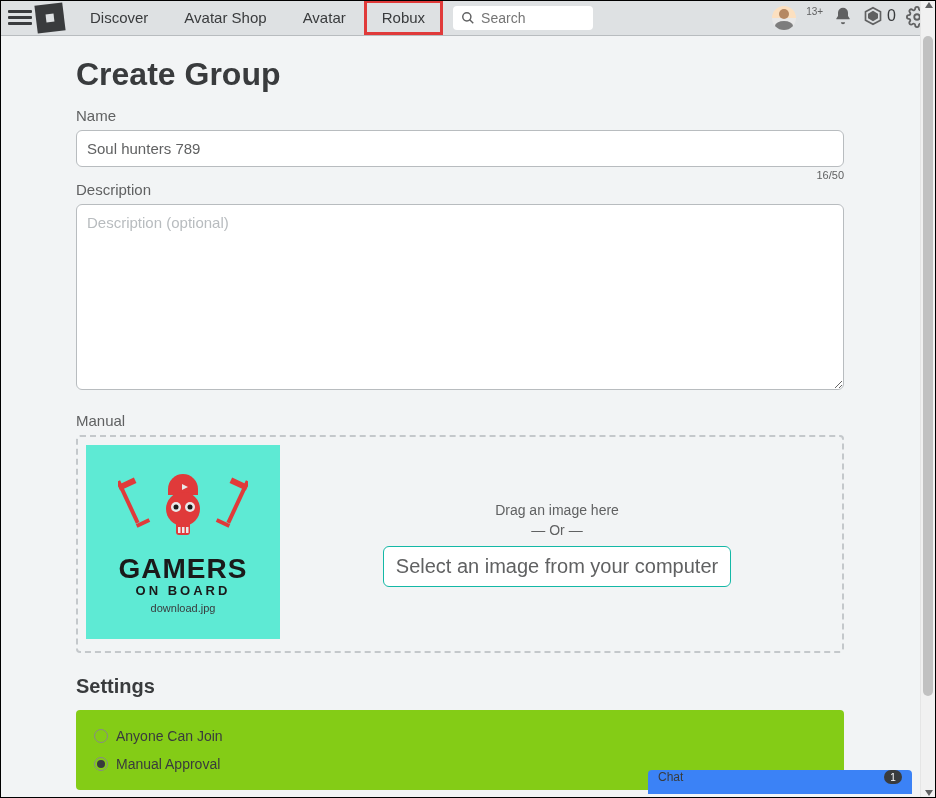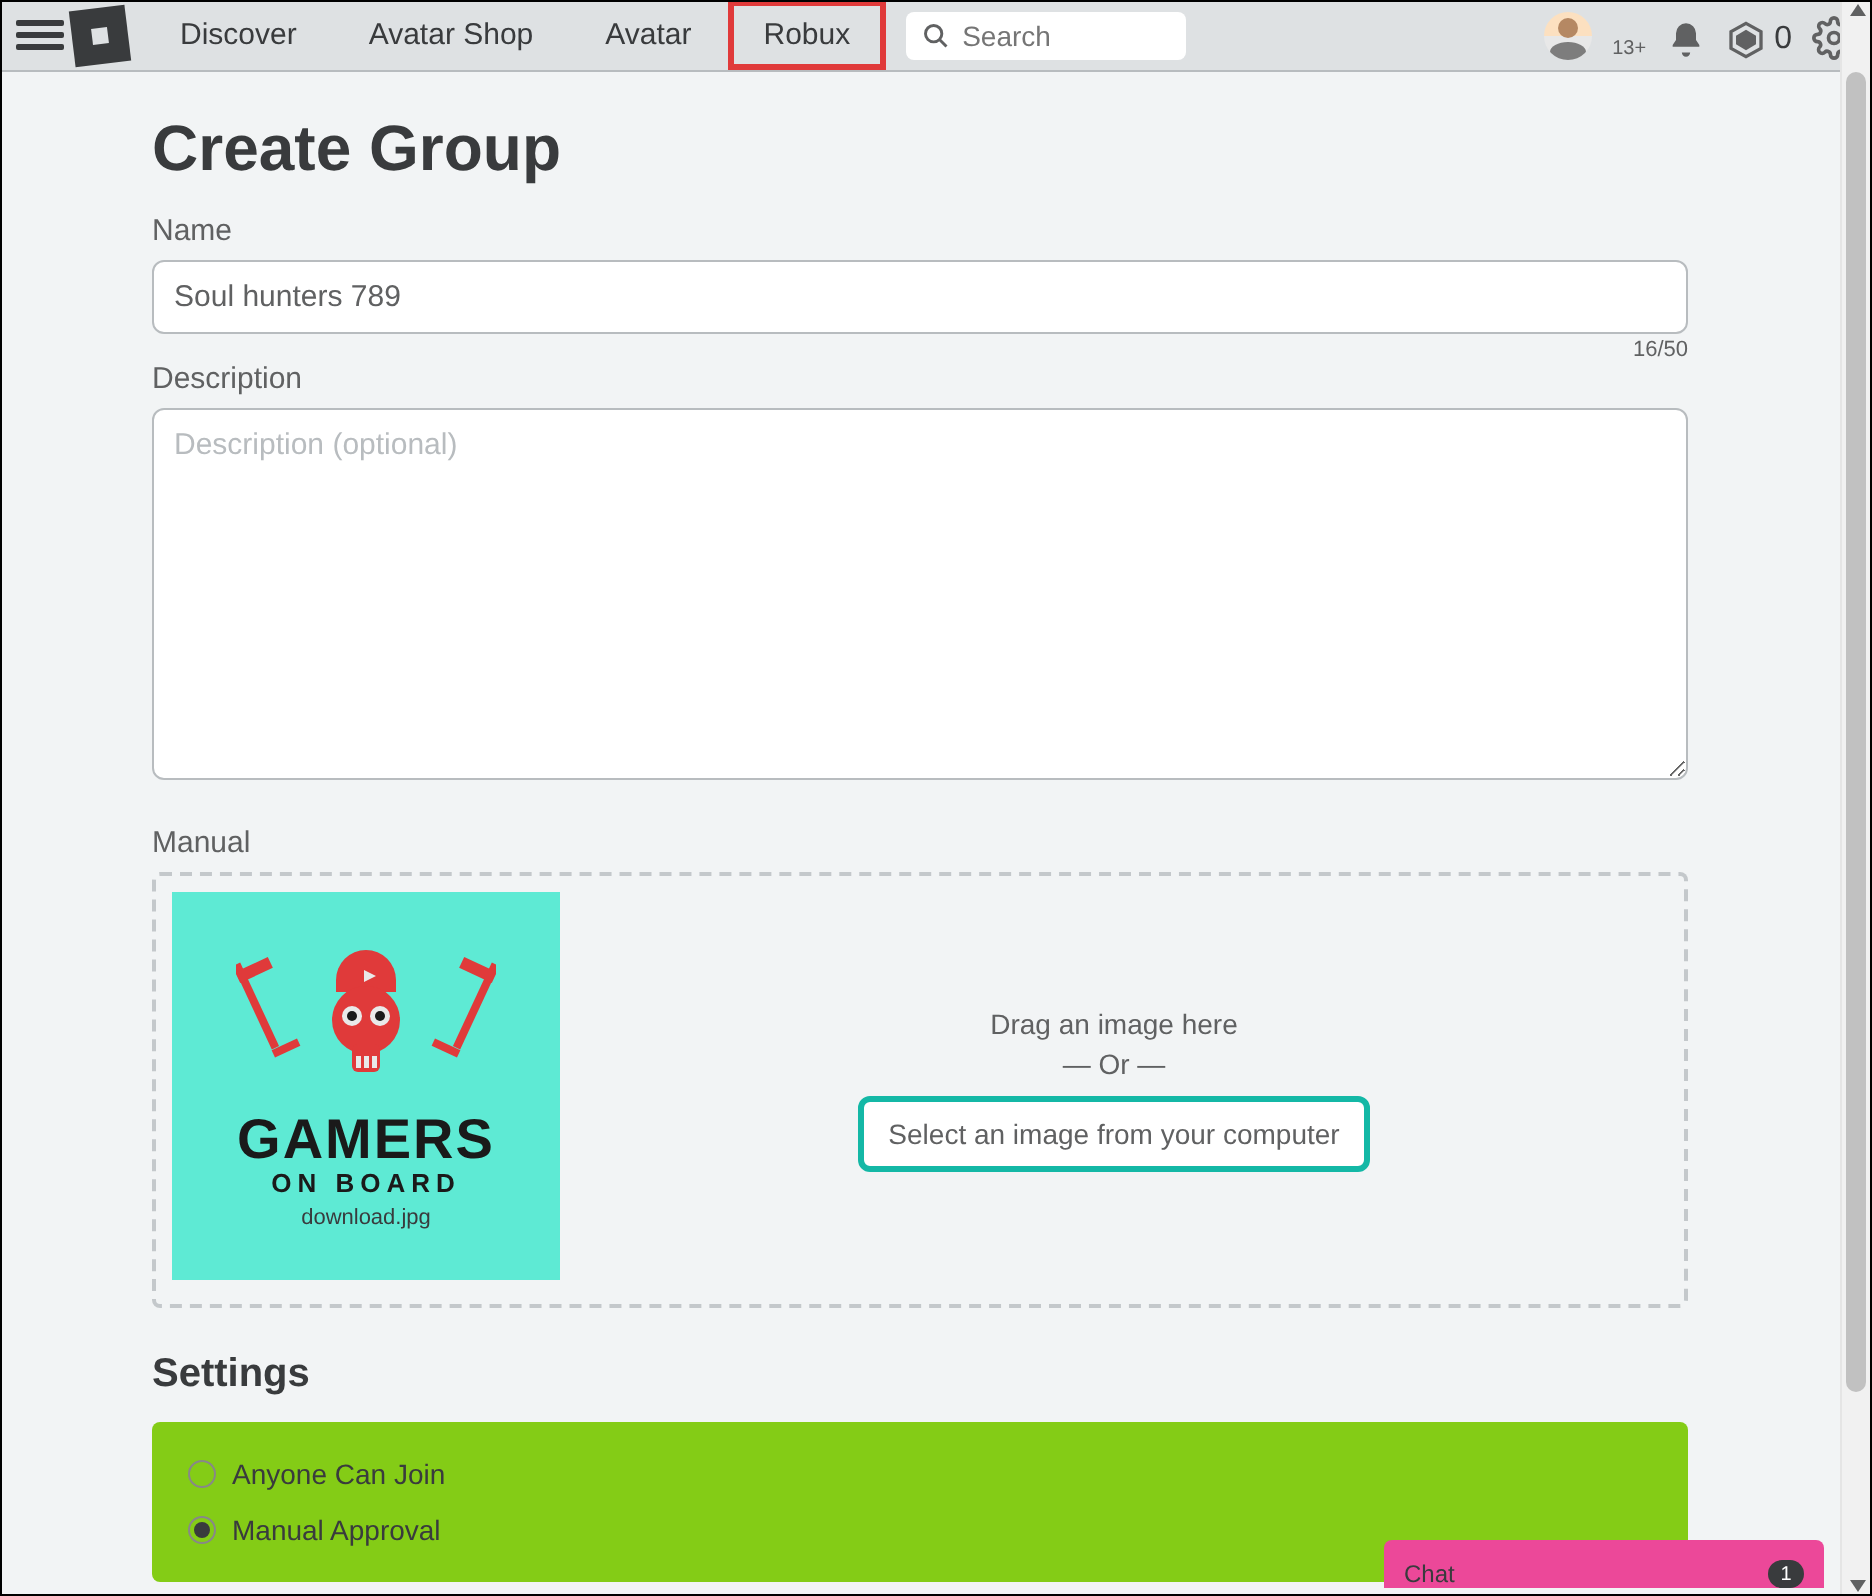--- a/index.html
+++ b/index.html
@@ -10,21 +10,21 @@
     .hamburger { width: 24px; height: 24px; display: flex; flex-direction: column; justify-content: center; gap: 3px; cursor: pointer; margin-right: 4px; }
     .hamburger span { height: 3px; background: #393b3d; border-radius: 1px; }
     .logo { width: 28px; height: 28px; background: #393b3d; margin-right: 8px; position: relative; cursor: pointer; transform: rotate(-7deg); }
     .logo:after { content:""; position:absolute; width: 8px; height: 8px; background:#dee1e3; top:50%; left:50%; transform:translate(-50%,-50%); }
     .nav-links { display: flex; height: 100%; }
     .nav-link { padding: 0 18px; display: flex; align-items: center; color: #393b3d; font-size: 15px; cursor: pointer; height: 100%; font-weight: 500; }
     .nav-link.highlighted { outline: 3px solid #e03a3a; outline-offset: -3px; }
     .search-wrap { margin-left: 10px; display: flex; align-items: center; background: #fff; border-radius: 4px; height: 24px; width: 140px; padding: 0 8px; }
     .search-icon { color: #606162; margin-right: 6px; display:flex; align-items:center; }
     .search-input { border: none; outline: none; font-size: 14px; width: 100%; color:#606162; background:transparent; }
-    .nav-right { margin-left: auto; display: flex; align-items: flex-end; gap: 10px; }
+    .nav-right { margin-left: auto; display: flex; align-items: flex-start; gap: 10px; }
     .avatar { width: 24px; height: 24px; border-radius: 50%; background: linear-gradient(#fce0c0 50%, #e8e8e8 50%); position:relative; overflow:hidden;}
     .avatar:before{content:""; position:absolute; width:10px; height:10px; background:#b58863; border-radius:50%; top:3px; left:7px;}
     .avatar:after{content:""; position:absolute; width:18px; height:10px; background:#7d7d7d; border-radius:50% 50% 0 0; bottom:-1px; left:3px;}
     .age-badge { font-size: 10px; color: #606162; }
     .bell, .robux-icon, .gear { color: #606162; display:flex; align-items:center; }
     .robux-count { display: flex; align-items: center; gap: 4px; color:#393b3d; font-weight:500;}
     
     
     .scrollbar-track { position: absolute; right: 0; top: 0; width: 16px; height: 798px; background: #f1f1f1; border-left: 1px solid #e5e5e5; }
     .scrollbar-thumb { position: absolute; right: 3px; top: 36px; width: 10px; height: 660px; background: #c1c1c1; border-radius: 5px; }
@@ -38,35 +38,35 @@
     .text-input { width: 100%; padding: 9px 10px; border: 1px solid #b8bcbf; border-radius: 6px; font-size: 15px; color: #606162; background: #fff; outline:none; }
     .counter-row { text-align: right; font-size: 11px; color: #606162; margin-top: 2px; }
     .textarea { width: 100%; height: 186px; padding: 9px 10px; border: 1px solid #b8bcbf; border-radius: 6px; font-size: 15px; color: #606162; background: #fff; resize: both; outline:none; }
     .textarea::placeholder { color:#b8bcbf;}
     .section-gap { margin-top: 18px; }
     
     
     .emblem-box { border: 2px dashed #c4c8cb; border-radius: 4px; padding: 8px; display: flex; height: 218px; margin-top: 6px; }
     .emblem-thumb { width: 194px; height: 194px; background: #5eead4; display: flex; flex-direction: column; align-items: center; justify-content: center; text-align: left; padding: 8px; overflow:hidden; }
     .emblem-right { flex: 1; display: flex; flex-direction: column; align-items: center; justify-content: center; color: #606162; font-size: 14px; gap: 4px;}
-    .select-btn { background: #fff; border: 3px solid #14b8a6; border-radius: 6px; padding: 8px 12px; font-size: 14px; color: #606162; cursor: pointer; margin-top: 4px;}
+    .select-btn { background: #fff; border: 1px solid #14b8a6; border-radius: 6px; padding: 8px 12px; font-size: 20px; color: #606162; cursor: pointer; margin-top: 4px;}
     .logo-svg { margin-bottom: 4px; }
     .gamers-text { font-family: Arial Black, Arial, sans-serif; font-weight: 900; font-size: 28px; letter-spacing: 1px; color: #1a1a1a; line-height: 1; }
     .onboard-text { font-family: Arial Black, Arial, sans-serif; font-weight: 900; font-size: 13px; letter-spacing: 3px; color: #1a1a1a; }
     .filename { font-size: 11px; color: #393b3d; margin-top: 4px;}
     
     
     .settings-title { font-size: 20px; font-weight: 800; color: #393b3d; margin-top: 22px; margin-bottom: 12px; }
     .settings-panel { background: #84cc16; border-radius: 4px; padding: 12px 18px; }
     .radio-row { display: flex; align-items: center; gap: 8px; padding: 6px 0; color:#393b3d; font-size: 14px;}
     .radio { width: 14px; height: 14px; border: 1px solid #888; border-radius: 50%; position: relative; cursor:pointer; }
     .radio.selected:after { content:""; position:absolute; width:8px; height:8px; background:#393b3d; border-radius:50%; top:2px; left:2px; }
     
     
-    .chat-bar { position: absolute; bottom: 4px; right: 24px; width: 220px; height: 24px; background: #ec4899; border-radius: 4px 4px 0 0; display: flex; align-items: flex-end; justify-content: space-between; padding: 0 10px; font-size: 12px; color: #393b3d; cursor:pointer;}
+    .chat-bar { position: absolute; bottom: 4px; right: 24px; width: 264px; height: 24px; background: #3b82f6; border-radius: 4px 4px 0 0; display: flex; align-items: flex-start; justify-content: space-between; padding: 0 10px; font-size: 12px; color: #393b3d; cursor:pointer;}
     .chat-badge { background: #393b3d; color: #fff; border-radius: 9px; min-width: 18px; height: 14px; display: flex; align-items: center; justify-content: center; font-size: 10px; padding: 0 4px;}
 
     
     .frame { position:absolute; inset:0; border: 1px solid #000; pointer-events:none;}
   </style>
 </head>
 <body>
 
 <div class="navbar">
   <div class="hamburger">

